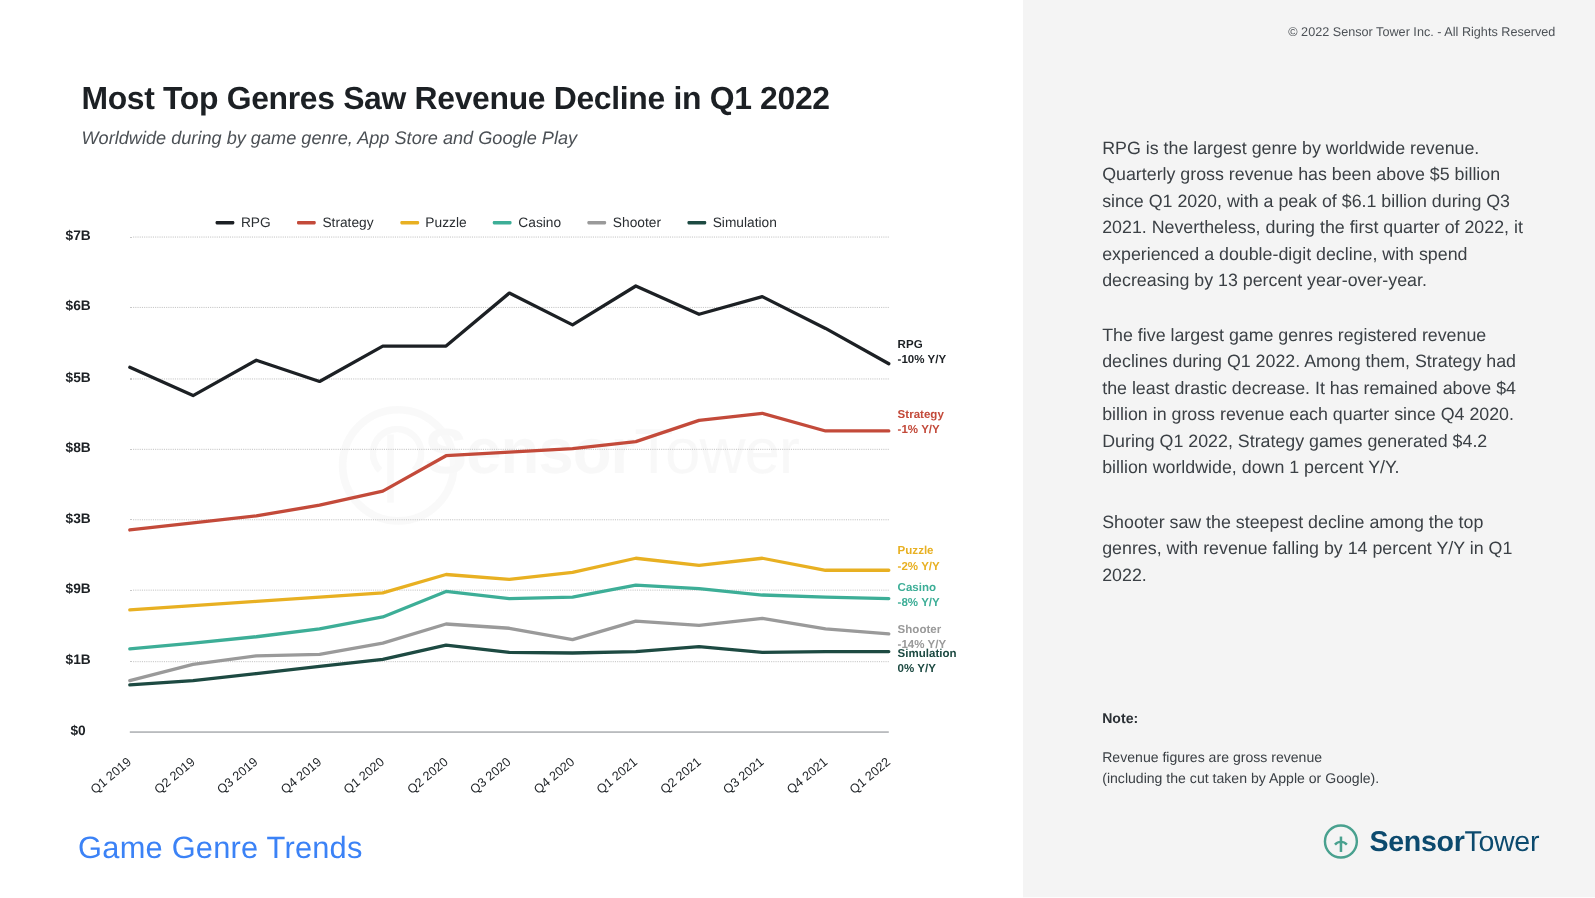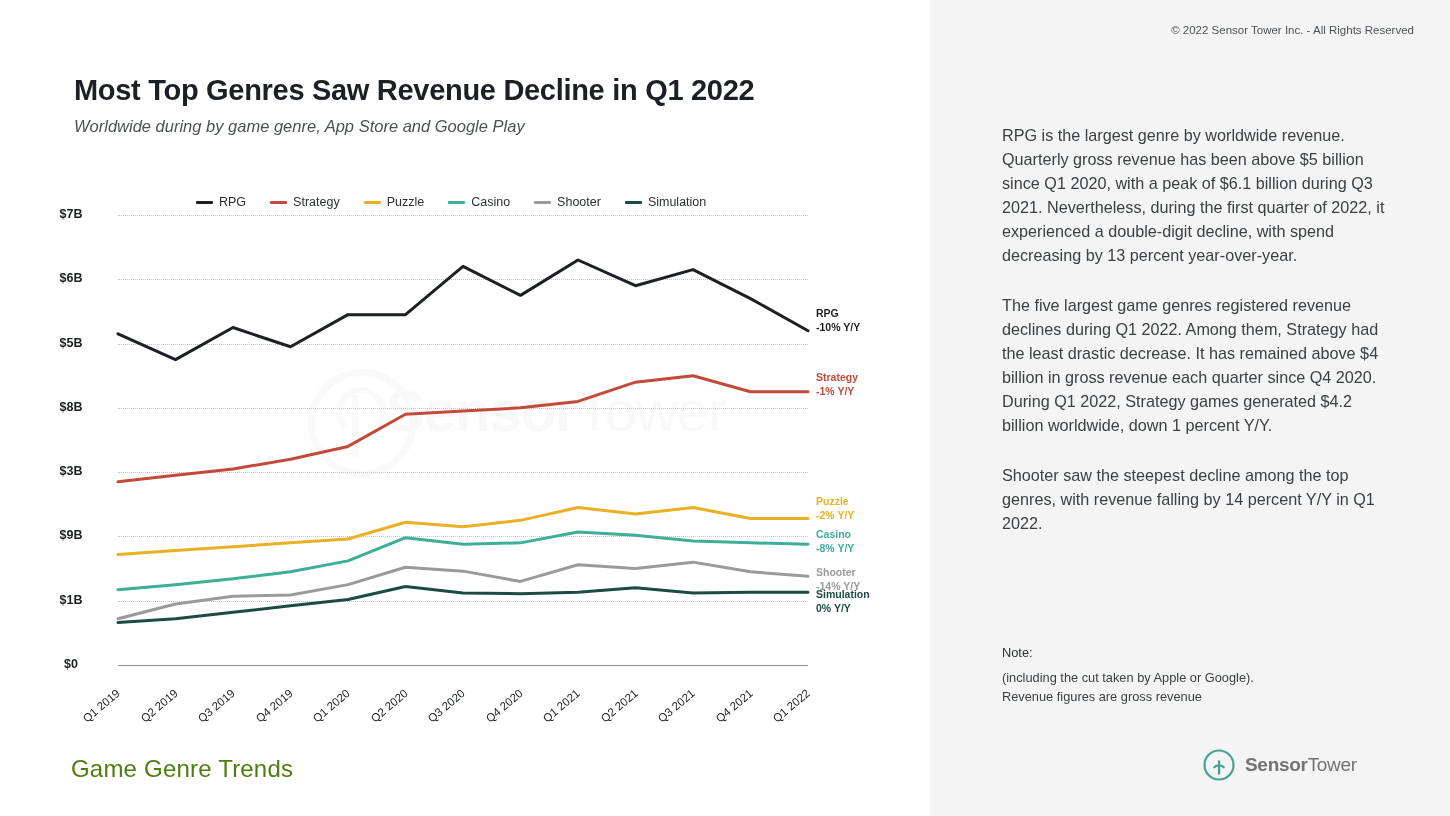--- a/index.html
+++ b/index.html
@@ -44,22 +44,22 @@
     top: 117px;
     font-size: 16.5px;
     font-style: italic;
     color: #4b5055;
     white-space: nowrap;
   }
   .footer-tag {
     position: absolute;
     left: 71px;
     top: 755px;
-    font-size: 24px;
-    color: #4d7c0f;
+    font-size: 28px;
+    color: #3b82f6;
     letter-spacing: 0.2px;
     white-space: nowrap;
   }
 
   
   .chart-area {
     position: absolute;
     left: 0;
     top: 0;
     width: 930px;
@@ -243,45 +243,45 @@
     color: #3b4045;
   }
   .note {
     position: absolute;
     left: 72px;
     top: 645px;
     width: 400px;
   }
   .note-title {
     font-size: 12.8px;
-    font-weight: normal;
+    font-weight: bold;
     color: #2b3035;
-    margin-bottom: 8px;
+    margin-bottom: 19px;
   }
   .note-body {
     font-size: 12.8px;
     line-height: 1.5;
     color: #3b4045;
   }
   .brand {
     position: absolute;
     left: 272px;
     top: 748px;
     display: flex;
     align-items: center;
     gap: 9px;
   }
   .brand-mark {
     position: relative;
     width: 34px;
     height: 34px;
   }
   .brand-text {
-    font-size: 19px;
-    color: #737373;
+    font-size: 26px;
+    color: #0c4a6e;
     letter-spacing: -0.3px;
     white-space: nowrap;
   }
   .brand-text b { font-weight: bold; }
 </style>
 </head>
 <body>
 
 <div id="root">
 
@@ -405,22 +405,22 @@
     <div class="copyright">© 2022 Sensor Tower Inc. - All Rights Reserved</div>
 
     <div class="body-copy" id="bodycopy">
         <p>RPG is the largest genre by worldwide revenue. Quarterly gross revenue has been above $5 billion since Q1 2020, with a peak of $6.1 billion during Q3 2021. Nevertheless, during the first quarter of 2022, it experienced a double-digit decline, with spend decreasing by 13 percent year-over-year.</p>
         <p>The five largest game genres registered revenue declines during Q1 2022. Among them, Strategy had the least drastic decrease. It has remained above $4 billion in gross revenue each quarter since Q4 2020. During Q1 2022, Strategy games generated $4.2 billion worldwide, down 1 percent Y/Y.</p>
         <p>Shooter saw the steepest decline among the top genres, with revenue falling by 14 percent Y/Y in Q1 2022.</p>
       </div>
 
     <div class="note">
       <div class="note-title">Note:</div>
+      <div class="note-body">Revenue figures are gross revenue</div>
       <div class="note-body">(including the cut taken by Apple or Google).</div>
-      <div class="note-body">Revenue figures are gross revenue</div>
     </div>
 
     <div class="brand">
       <div class="brand-mark">
         <svg width="34" height="34" viewBox="0 0 34 34">
           <circle cx="17" cy="17" r="14.5" fill="none" stroke="#49a18f" stroke-width="2.2"></circle>
           <path d="M11.6 19.8 A7.2 7.2 0 0 1 22.4 19.8" fill="none" stroke="#49a18f" stroke-width="2.2"></path>
           <rect x="15.9" y="12.5" width="2.3" height="14" fill="#49a18f"></rect>
         </svg>
       </div>

